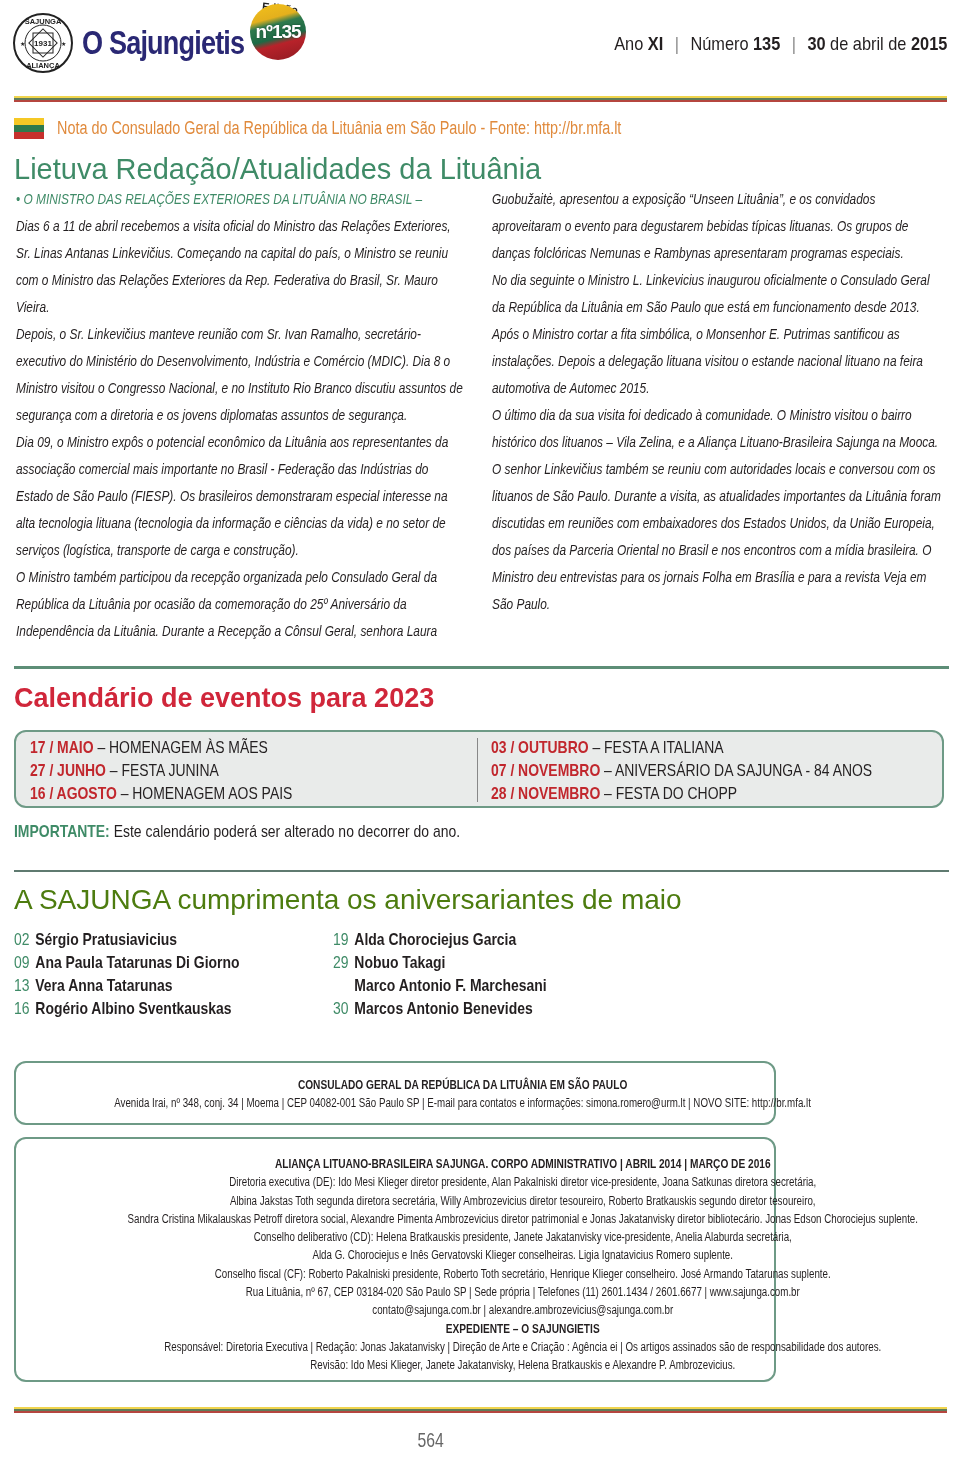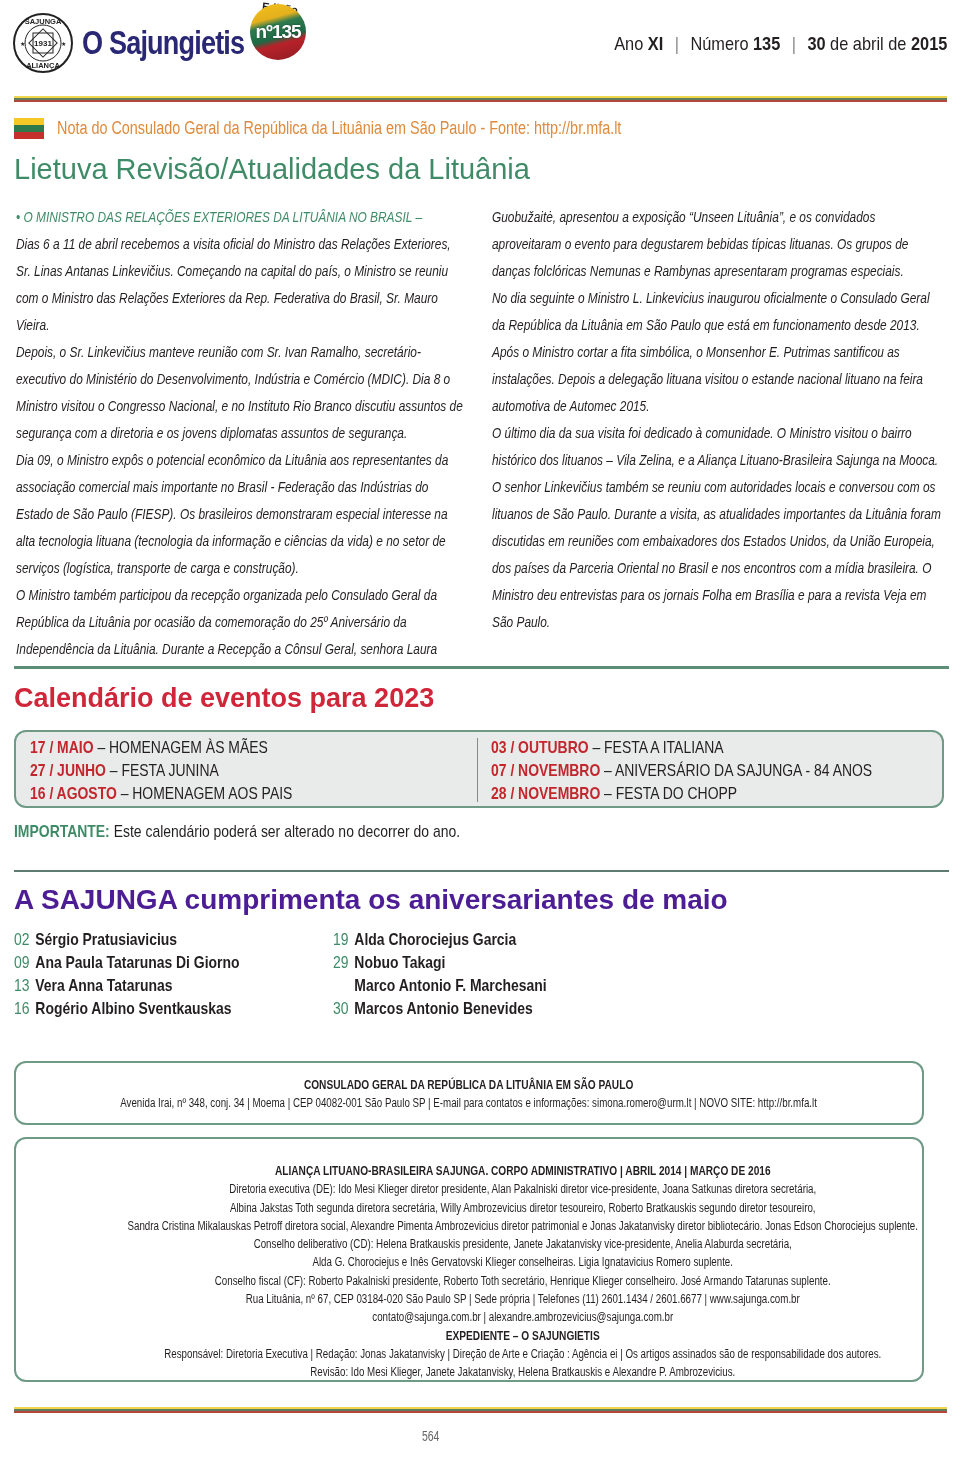--- a/index.html
+++ b/index.html
@@ -25,51 +25,51 @@
   .flagbar div { height: 2px; }
   .fb-y { background: #f0d54e; } .fb-g { background: #5f7e5a; } .fb-r { background: #b5463f; }
 
   
   .flag { left: 14px; top: 118px; width: 30px; height: 21px; }
   .flag div { height: 7px; }
   .nota { left: 57px; top: 118px; font-size: 18px; color: #e08a3c; transform: scaleX(0.8); transform-origin: left center; white-space: nowrap; }
   .title-green { left: 14px; top: 153px; font-size: 29px; color: #3f8b67; white-space: nowrap; }
 
   
-  .col { top: 204px; width: 450px; font-family: "Liberation Sans", sans-serif; font-style: italic;
+  .col { top: 186px; width: 450px; font-family: "Liberation Sans", sans-serif; font-style: italic;
          font-size: 14.5px; line-height: 27px; color: #231f20; }
   .col p { margin: 0; transform: scaleX(0.82); transform-origin: left top; width: 548px; }
   .col .lead { color: #3f8b67; text-transform: uppercase; }
   .col-left { left: 16px; }
   .col-right { left: 492px; }
 
   .rule-green { left: 14px; width: 935px; height: 3px; background: #5d8e77; }
 
   
   .cal-title { left: 14px; top: 683px; font-size: 27px; font-weight: bold; color: #d0263a; white-space: nowrap; }
   .cal-box { left: 14px; top: 730px; width: 930px; height: 78px; background: #e9ebea; border: 2px solid #6e9a86;
              border-radius: 12px; box-sizing: border-box; }
   .cal-col { top: 736px; font-size: 17px; line-height: 23px; white-space: nowrap; transform: scaleX(0.82); transform-origin: left top; }
   .cal-col .date { color: #c1272d; font-weight: bold; }
   .cal-divider { left: 477px; top: 738px; width: 1px; height: 64px; background: #888; }
   .importante { left: 14px; top: 822px; font-size: 17px; white-space: nowrap; transform: scaleX(0.82); transform-origin: left top; }
   .importante b { color: #3f8b67; }
 
   
-  .bday-title { left: 14px; top: 884px; font-size: 28px; font-weight: bold; color: #4c1d95; white-space: nowrap; }
+  .bday-title { left: 14px; top: 884px; font-size: 28px; font-weight: normal; color: #4d7c0f; white-space: nowrap; }
   .bday-col { top: 928px; font-size: 17px; line-height: 23px; font-weight: bold; white-space: nowrap; transform: scaleX(0.82); transform-origin: left top; }
   .bday-col .day { color: #3f8b67; font-weight: normal; display: inline-block; width: 26px; }
 
   
-  .box { left: 14px; width: 910px; border: 2px solid #6e9a86; border-radius: 12px; box-sizing: border-box; background: #fff; }
+  .box { left: 14px; width: 762px; border: 2px solid #6e9a86; border-radius: 12px; box-sizing: border-box; background: #fff; }
   .box-text { width: 100%; text-align: center; font-size: 12.5px; line-height: 18.3px; color: #231f20; }
   .box-text .inner { display: inline-block; transform: scaleX(0.78); transform-origin: center top; white-space: nowrap; }
   .box-text .hd { font-weight: bold; font-size: 13px; }
 
-  .page-num { left: 0; width: 862px; top: 1428px; text-align: center; font-size: 14px; color: #666; }
+  .page-num { left: 0; width: 862px; top: 1428px; text-align: center; font-size: 21px; color: #666; }
   .page-num span { display: inline-block; transform: scaleX(0.75); }
 </style>
 </head>
 <body>
 
 <svg class="abs logo" viewBox="0 0 62 62">
   <circle cx="31" cy="31" r="29" fill="#fff" stroke="#222" stroke-width="2"></circle>
   <circle cx="31" cy="31" r="18" fill="none" stroke="#222" stroke-width="1"></circle>
   <rect x="21" y="21" width="20" height="20" fill="#fff" stroke="#222" stroke-width="1"></rect>
   <rect x="21" y="21" width="20" height="20" fill="none" stroke="#222" stroke-width="1" transform="rotate(45 31 31)"></rect>
@@ -100,21 +100,21 @@
     <div class="fb-g"></div>
     <div class="fb-r"></div>
 </div>
 
 <div class="abs flag">
   <div style="background:#f5c825"></div>
     <div style="background:#2e7a4c"></div>
     <div style="background:#c6302c"></div>
 </div>
 <div class="abs nota">Nota do Consulado Geral da República da Lituânia em São Paulo - Fonte: http://br.mfa.lt</div>
-<div class="abs title-green">Lietuva Revisão/Atualidades da Lituânia</div>
+<div class="abs title-green">Lietuva Redação/Atualidades da Lituânia</div>
 
 <div class="abs col col-left">
   <p class="lead">• O MINISTRO DAS RELAÇÕES EXTERIORES DA LITUÂNIA NO BRASIL –</p>
   <p>Dias 6 a 11 de abril recebemos a visita oficial do Ministro das Relações Exteriores, Sr. Linas Antanas Linkevičius. Começando na capital do país, o Ministro se reuniu com o Ministro das Relações Exteriores da Rep. Federativa do Brasil, Sr. Mauro Vieira.</p>
   <p>Depois, o Sr. Linkevičius manteve reunião com Sr. Ivan Ramalho,  secretário-executivo do Ministério do Desenvolvimento, Indústria e Comércio (MDIC). Dia 8 o Ministro visitou o Congresso Nacional, e no Instituto Rio Branco discutiu assuntos de segurança com a diretoria e os jovens diplomatas assuntos de segurança.</p>
   <p>Dia 09, o Ministro expôs o potencial econômico da Lituânia aos representantes da associação comercial mais importante no Brasil - Federação das Indústrias do Estado de São Paulo (FIESP). Os brasileiros demonstraram especial interesse na alta tecnologia lituana (tecnologia da informação e ciências da vida) e no setor de serviços (logística, transporte de carga e construção).</p>
   <p>O Ministro também participou da recepção organizada pelo Consulado Geral da República da Lituânia por ocasião da comemoração do 25º Aniversário da Independência da Lituânia.  Durante a Recepção a Cônsul Geral, senhora Laura</p>
 </div>
 <div class="abs col col-right">
   <p>Guobužaitė, apresentou a exposição “Unseen Lituânia”, e os convidados aproveitaram o evento para degustarem bebidas típicas lituanas. Os grupos de danças folclóricas Nemunas e Rambynas apresentaram programas especiais.</p>
@@ -160,21 +160,21 @@
 <div class="abs box" style="top:1061px; height:64px;">
   <div class="box-text" style="padding-top:13px;">
     <div class="inner">
       <div class="hd">CONSULADO GERAL DA REPÚBLICA DA LITUÂNIA EM SÃO PAULO</div>
       <div>Avenida Irai, nº 348, conj. 34 | Moema | CEP 04082-001 São Paulo SP | E-mail para contatos e informações: simona.romero@urm.lt | NOVO SITE: http://br.mfa.lt</div>
     </div>
   </div>
 </div>
 
 <div class="abs box" style="top:1137px; height:245px;">
-  <div class="box-text" style="padding-top:23px;">
+  <div class="box-text" style="padding-top:16px;">
     <div class="inner">
       <div class="hd">ALIANÇA LITUANO-BRASILEIRA SAJUNGA. CORPO ADMINISTRATIVO | ABRIL 2014 | MARÇO DE 2016</div>
       <div>Diretoria executiva (DE): Ido Mesi Klieger diretor presidente, Alan Pakalniski diretor vice-presidente, Joana Satkunas diretora secretária,</div>
       <div>Albina Jakstas Toth segunda diretora secretária, Willy Ambrozevicius diretor tesoureiro, Roberto Bratkauskis segundo diretor tesoureiro,</div>
       <div>Sandra Cristina Mikalauskas Petroff diretora social, Alexandre Pimenta Ambrozevicius diretor patrimonial e Jonas Jakatanvisky diretor bibliotecário. Jonas Edson Chorociejus suplente.</div>
       <div>Conselho deliberativo (CD): Helena Bratkauskis presidente, Janete Jakatanvisky vice-presidente, Anelia Alaburda secretária,</div>
       <div>Alda G. Chorociejus e Inês Gervatovski Klieger conselheiras. Ligia Ignatavicius Romero suplente.</div>
       <div>Conselho fiscal (CF): Roberto Pakalniski presidente, Roberto Toth secretário, Henrique Klieger conselheiro. José Armando Tatarunas suplente.</div>
       <div>Rua Lituânia, nº 67, CEP 03184-020 São Paulo SP | Sede própria | Telefones (11) 2601.1434 / 2601.6677 | www.sajunga.com.br</div>
       <div>contato@sajunga.com.br | alexandre.ambrozevicius@sajunga.com.br</div>

